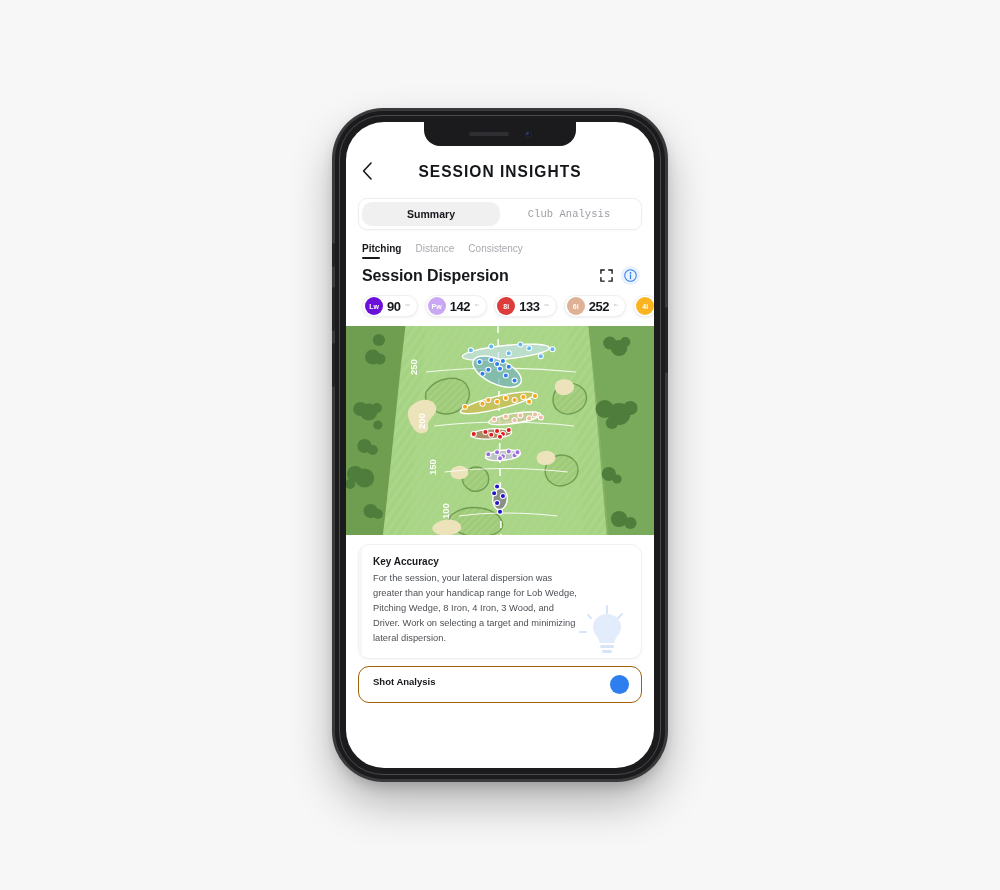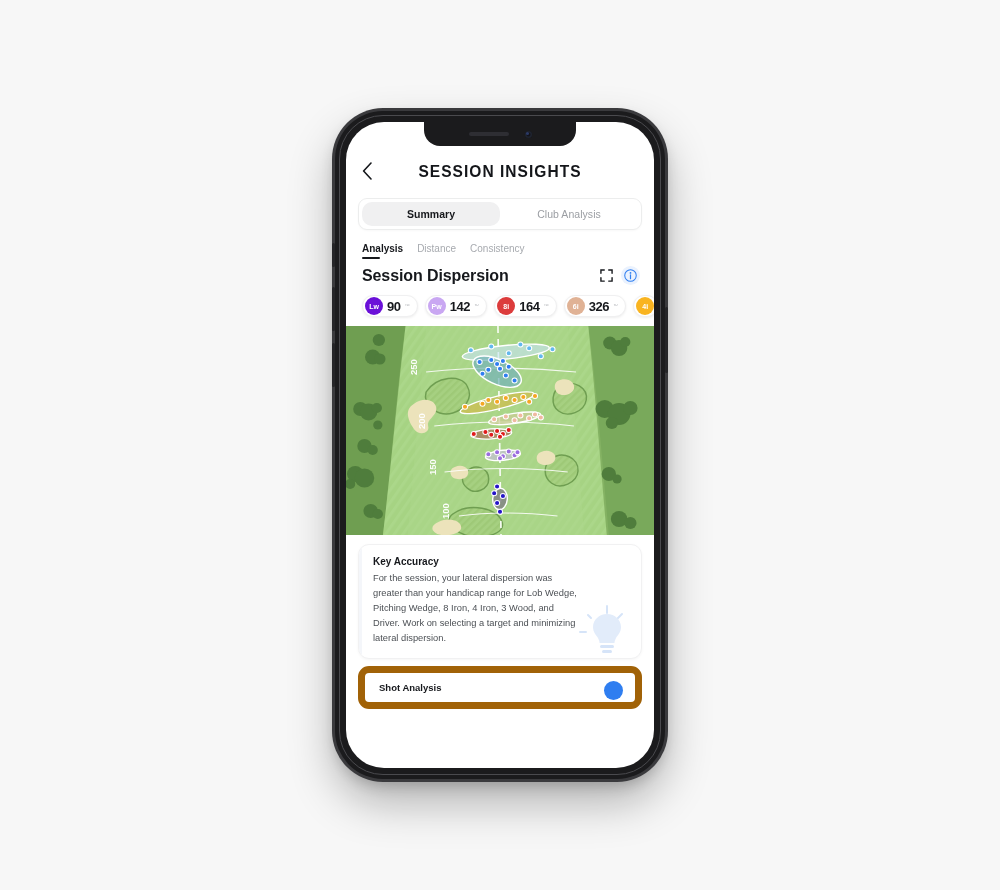--- a/index.html
+++ b/index.html
@@ -85,21 +85,21 @@
   
   #segmented{
     margin:4px 12px 0; height:32px; background:#fff; border:1px solid #eceded;
     border-radius:9px; display:flex; padding:3px; box-shadow:0 1px 2px rgba(0,0,0,.03);
   }
   .seg{
     flex:1; display:flex; align-items:center; justify-content:center;
     font-size:10.5px; border-radius:10px; cursor:pointer; letter-spacing:.05px;
   }
   .seg.active{ background:#f0f0f1; color:#16181c; font-weight:700; }
-  .seg.inactive{ color:#9b9ea3; font-weight:400; }
+  .seg.inactive{ color:#9b9ea3; font-weight:400;font-family:Liberation Mono, monospace; }
 
   
   #subtabs{ display:flex; gap:14px; padding:13px 16px 0; align-items:flex-start; }
   .subtab{ font-size:10px; cursor:pointer; padding-bottom:4px; position:relative; }
   .subtab.active{ color:#16181c; font-weight:700; }
   .subtab.active:after{
     content:""; position:absolute; left:0; bottom:-1px; width:18px; height:2.5px;
     background:#16181c; border-radius:2px;
   }
   .subtab.inactive{ color:#a7aaaf; font-weight:400; }
@@ -151,22 +151,22 @@
   #takeaway-card:before{
     content:""; position:absolute; left:0; top:0; bottom:0; width:3px; background:#f4f6fa;
   }
   #takeaway-title{ font-size:10px; font-weight:700; color:#16181c; margin-bottom:4px; }
   #takeaway-body{
     font-size:9.3px; line-height:1.62; color:#4c5055; max-width:205px; letter-spacing:.01px;
   }
   #bulb-icon{ position:absolute; right:10px; bottom:2px; opacity:.85; }
 
   #bottom-peek{
-    margin:7px 12px 0; height:43px; background:#fff; border-radius:11px;
-    border:7px solid #a16207; position:relative; overflow:hidden;
+    margin:7px 12px 0; height:37px; background:#fff; border-radius:11px;
+    border:1px solid #a16207; position:relative; overflow:hidden;
   }
   #peek-text{ font-size:9.5px; font-weight:700; color:#16181c; padding:9px 0 0 14px;
     white-space:nowrap; }
   #peek-fab{
     position:absolute; right:12px; top:8px; width:19px; height:19px; border-radius:50%;
     background:#2f7ef0; cursor:pointer;
   }
 </style>
 </head>
 <body>
@@ -218,21 +218,21 @@
       <div id="page-title">SESSION INSIGHTS</div>
       <div id="nav-spacer"></div>
     </div>
 
     <div id="segmented">
       <div class="seg active">Summary</div>
       <div class="seg inactive">Club Analysis</div>
     </div>
 
     <div id="subtabs">
-      <div class="subtab active">Analysis</div>
+      <div class="subtab active">Pitching</div>
       <div class="subtab inactive">Distance</div>
       <div class="subtab inactive">Consistency</div>
     </div>
 
     <div id="section-row">
       <div id="section-title">Session Dispersion</div>
       <div id="section-actions">
         <svg id="expand-icon" width="13" height="13" viewBox="0 0 14 14">
           <g stroke="#16181c" stroke-width="1.5" fill="none" stroke-linecap="round">
             <path d="M1 4.6V1h3.6"></path>
@@ -257,26 +257,26 @@
           <div class="chip-val">90</div>
           <div class="chip-unit">YDS</div>
         </div>
         <div class="chip">
           <div class="chip-avatar" style="background: rgb(201, 167, 242);">Pw</div>
           <div class="chip-val">142</div>
           <div class="chip-unit">YDS</div>
         </div>
         <div class="chip">
           <div class="chip-avatar" style="background: rgb(220, 60, 60);">8i</div>
-          <div class="chip-val">164</div>
+          <div class="chip-val">133</div>
           <div class="chip-unit">YDS</div>
         </div>
         <div class="chip">
           <div class="chip-avatar" style="background: rgb(224, 178, 149);">6i</div>
-          <div class="chip-val">326</div>
+          <div class="chip-val">252</div>
           <div class="chip-unit">YDS</div>
         </div>
         <div class="chip" style="padding-right: 3px;">
           <div class="chip-avatar" style="background: rgb(249, 180, 32);">4i</div>
         </div>
       </div>
 
     <div id="course-map">
       <svg viewBox="0 0 300 209" preserveAspectRatio="none">
         <defs>

